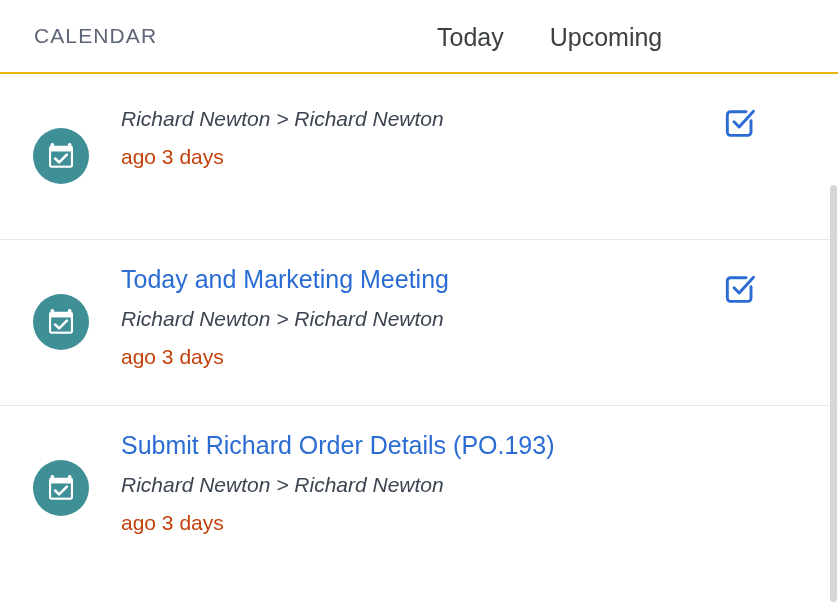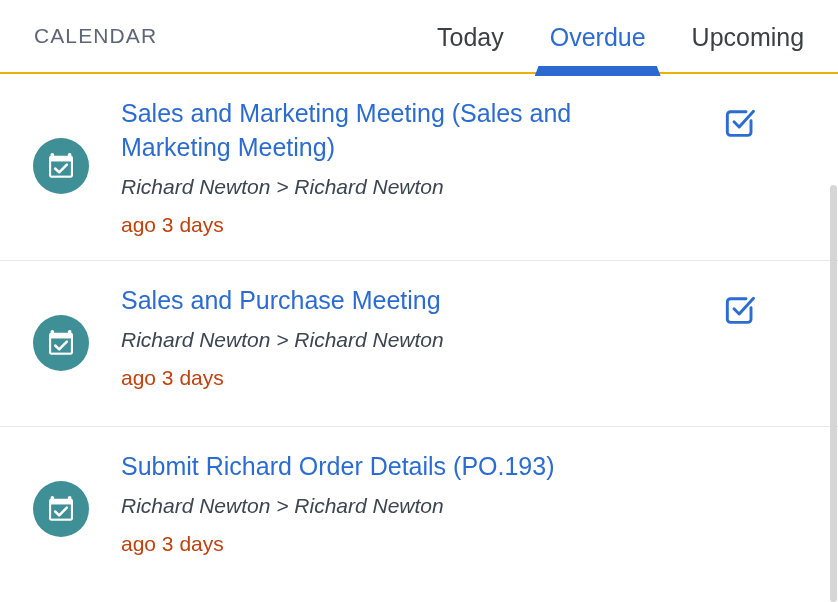--- a/index.html
+++ b/index.html
@@ -184,24 +184,20 @@
 <body>
 
 <div class="app">
 
   <div class="header">
     <div class="header-title">CALENDAR</div>
 
     <div class="tabs">
       <div class="tab">
         <span>Today</span>
-      </div>
-      <div class="tab active">
-        <span>Overdue</span>
-        <span class="tab-indicator"></span>
       </div>
       <div class="tab">
         <span>Upcoming</span>
       </div>
     </div>
   </div>
 
   <div class="list">
 
     <div class="list-item">
@@ -212,21 +208,20 @@
               <rect x="4.2" y="2.2" width="2.6" height="4.2" rx="1.2" fill="#ffffff"></rect>
               <rect x="17.2" y="2.2" width="2.6" height="4.2" rx="1.2" fill="#ffffff"></rect>
               <rect x="3" y="4.4" width="18" height="16.4" rx="1.6" fill="#ffffff"></rect>
               <rect x="4.6" y="8.6" width="14.8" height="10.6" fill="#3f8f96"></rect>
               <path d="M7.6 13.9 L10.6 16.8 L16.4 10.9" stroke="#ffffff" stroke-width="1.9" stroke-linecap="round" stroke-linejoin="round" fill="none"></path>
             </svg>
           </span>
         </div>
       </div>
       <div class="content-col">
-        <div class="item-title">Sales and Marketing Meeting (Sales and Marketing Meeting)</div>
         <div class="item-sub">Richard Newton &gt; Richard Newton</div>
         <div class="item-time">ago 3 days</div>
       </div>
       <div class="action-col">
         <span class="check-action">
           <svg width="40" height="40" viewBox="0 0 24 24" fill="none">
             <path d="M18.6 11.2 V18.1 a1.9 1.9 0 0 1 -1.9 1.9 H6.3 a1.9 1.9 0 0 1 -1.9 -1.9 V7.7 a1.9 1.9 0 0 1 1.9 -1.9 H15.6" stroke="#2b6cd4" stroke-width="1.75" stroke-linecap="round" stroke-linejoin="round"></path>
             <path d="M8.4 11.9 L11.5 15.0 L20.1 5.6" stroke="#2b6cd4" stroke-width="1.75" stroke-linecap="round" stroke-linejoin="round"></path>
           </svg>
         </span>
@@ -241,21 +236,21 @@
               <rect x="4.2" y="2.2" width="2.6" height="4.2" rx="1.2" fill="#ffffff"></rect>
               <rect x="17.2" y="2.2" width="2.6" height="4.2" rx="1.2" fill="#ffffff"></rect>
               <rect x="3" y="4.4" width="18" height="16.4" rx="1.6" fill="#ffffff"></rect>
               <rect x="4.6" y="8.6" width="14.8" height="10.6" fill="#3f8f96"></rect>
               <path d="M7.6 13.9 L10.6 16.8 L16.4 10.9" stroke="#ffffff" stroke-width="1.9" stroke-linecap="round" stroke-linejoin="round" fill="none"></path>
             </svg>
           </span>
         </div>
       </div>
       <div class="content-col">
-        <div class="item-title">Sales and Purchase Meeting</div>
+        <div class="item-title">Today and Marketing Meeting</div>
         <div class="item-sub">Richard Newton &gt; Richard Newton</div>
         <div class="item-time">ago 3 days</div>
       </div>
       <div class="action-col">
         <span class="check-action">
           <svg width="40" height="40" viewBox="0 0 24 24" fill="none">
             <path d="M18.6 11.2 V18.1 a1.9 1.9 0 0 1 -1.9 1.9 H6.3 a1.9 1.9 0 0 1 -1.9 -1.9 V7.7 a1.9 1.9 0 0 1 1.9 -1.9 H15.6" stroke="#2b6cd4" stroke-width="1.75" stroke-linecap="round" stroke-linejoin="round"></path>
             <path d="M8.4 11.9 L11.5 15.0 L20.1 5.6" stroke="#2b6cd4" stroke-width="1.75" stroke-linecap="round" stroke-linejoin="round"></path>
           </svg>
         </span>

